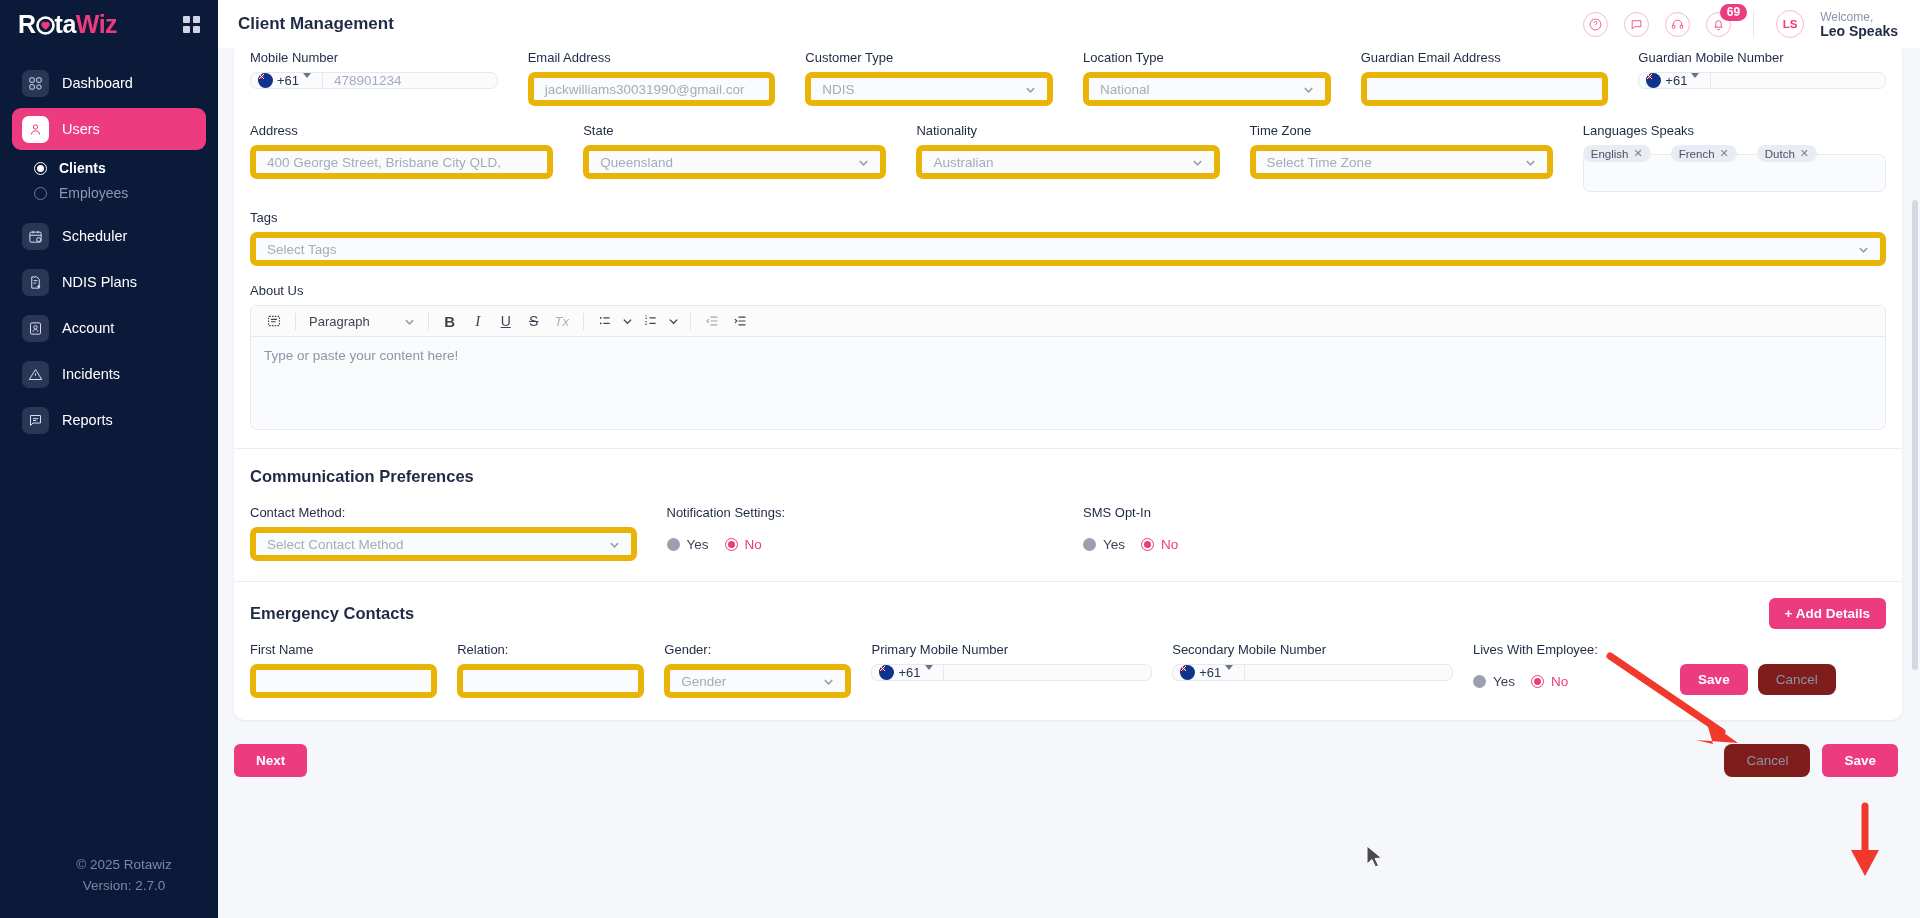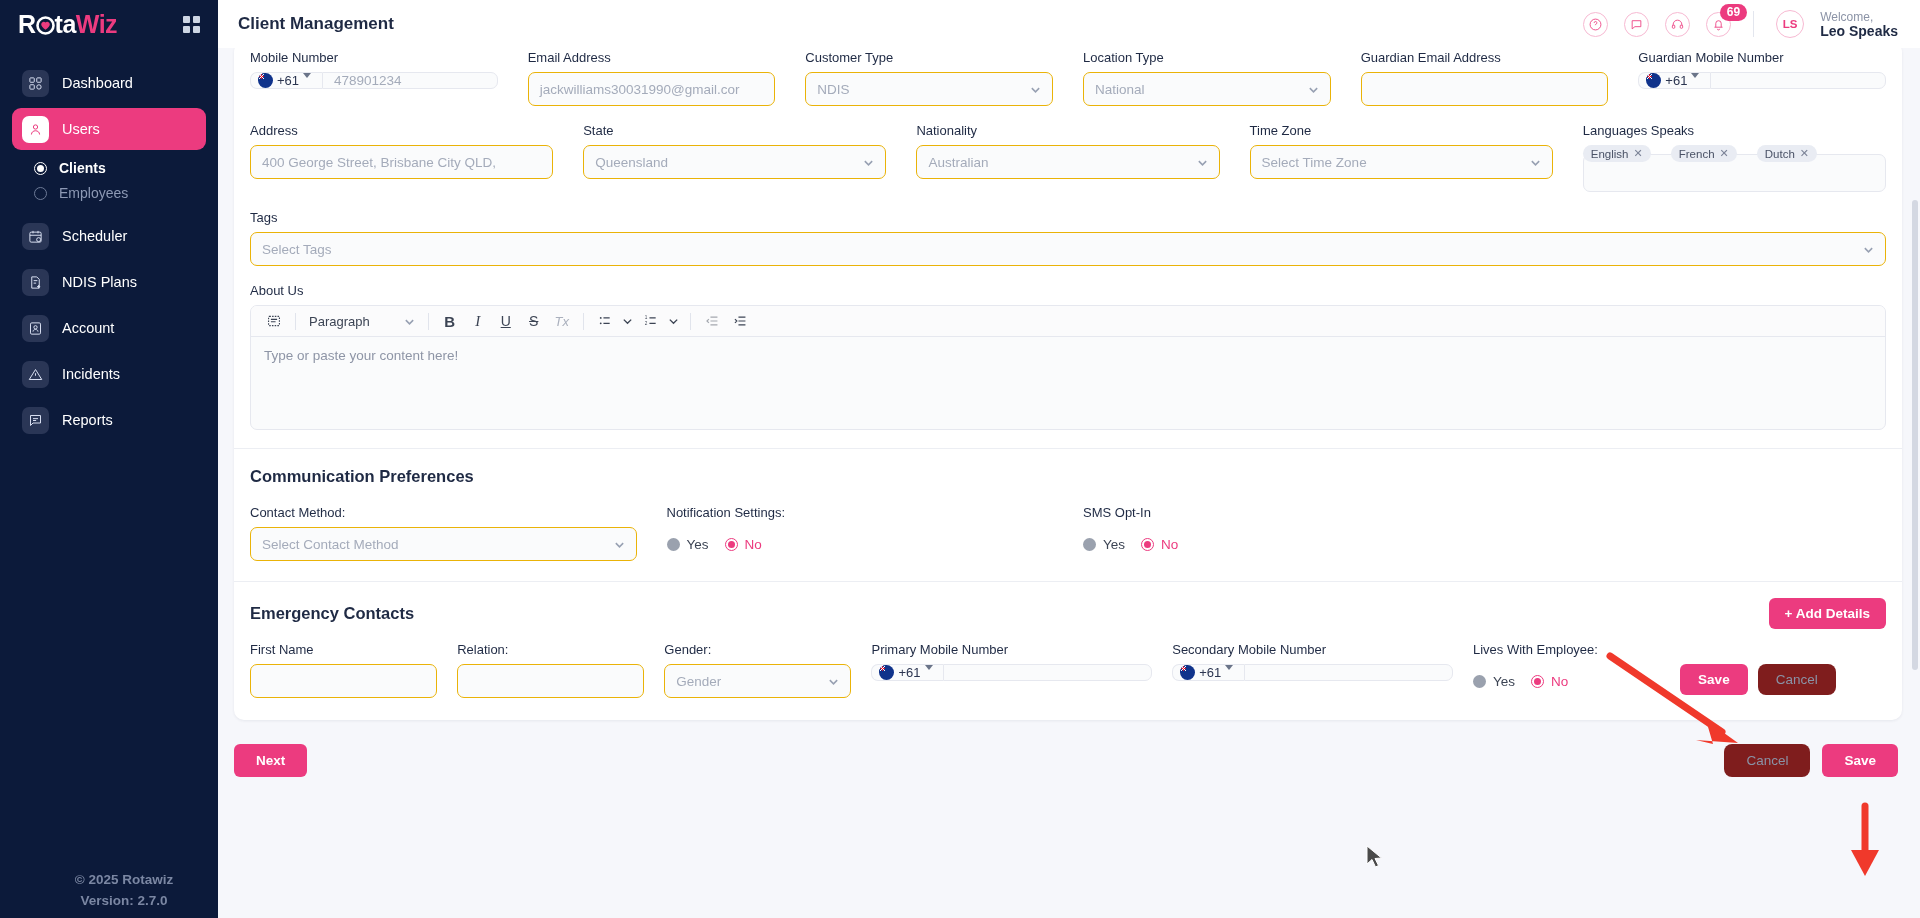--- a/index.html
+++ b/index.html
@@ -50,22 +50,22 @@
     width: 13px; height: 13px; border-radius: 50%;
     border: 1.6px solid #6d7a97; display: flex; align-items: center; justify-content: center;
     flex: 0 0 13px;
   }
   .radio-dot.on { border-color: #ffffff; }
   .radio-dot.on::after { content: ""; width: 7px; height: 7px; border-radius: 50%; background: #fff; }
   .sub-item.on-label { color: #ffffff; font-weight: 700; }
   .sub-item.off-label { color: #8d99b4; font-weight: 400; }
 
   .side-footer {
-    position: absolute; bottom: 7px; left: 0; width: 248px;
-    text-align: center; color: #7b87a3; font-size: 13.5px; line-height: 21px; font-weight: bold;
+    position: absolute; bottom: 22px; left: 0; width: 248px;
+    text-align: center; color: #7b87a3; font-size: 13.5px; line-height: 21px;
   }
 
   
   .main { flex: 1; height: 918px; display: flex; flex-direction: column; background: #f6f7fb; position: relative; }
   .topbar {
     height: 48px; background: #ffffff; display: flex; align-items: center;
     padding: 0 22px 0 20px; justify-content: space-between; flex: 0 0 48px;
     position: relative; z-index: 5;
   }
   .page-title { font-size: 17px; font-weight: 700; color: #1f2a44; }
@@ -94,21 +94,21 @@
   
   .scrollarea { flex: 1; overflow: hidden; position: relative; padding: 0 18px 0 16px; }
   .card {
     background: #ffffff; border-radius: 10px; margin-top: -6px;
     box-shadow: 0 1px 3px rgba(20,30,60,.07);
   }
   .pad { padding: 0 16px; }
 
   label.fl { display: block; font-size: 13px; color: #1f2a44; margin-bottom: 7px; font-weight: 400; }
   .ctl {
-    height: 34px; border: 1px solid #eab308; border-radius: 7px; background: #fafbfc;
+    height: 34px; border: 6px solid #eab308; border-radius: 7px; background: #fafbfc;
     display: flex; align-items: center; padding: 0 11px; font-size: 13.5px; color: #a4abba;
     width: 100%;
   }
   .ctl.sel { justify-content: space-between; }
   .chev { width: 11px; height: 11px; stroke: #97a0b2; fill: none; stroke-width: 1.7; flex:0 0 11px;}
   .phone { display: flex; align-items: stretch; width: 100%; }
   .phone .cc {
     width: 72px; flex: 0 0 72px; border: 1px solid #e6e8ef; border-right: none;
     border-radius: 7px 0 0 7px; background: #fafbfc; display: flex; align-items: flex-start;
     gap: 4px; padding: 0 7px; font-size: 13px; color: #2b3550;

